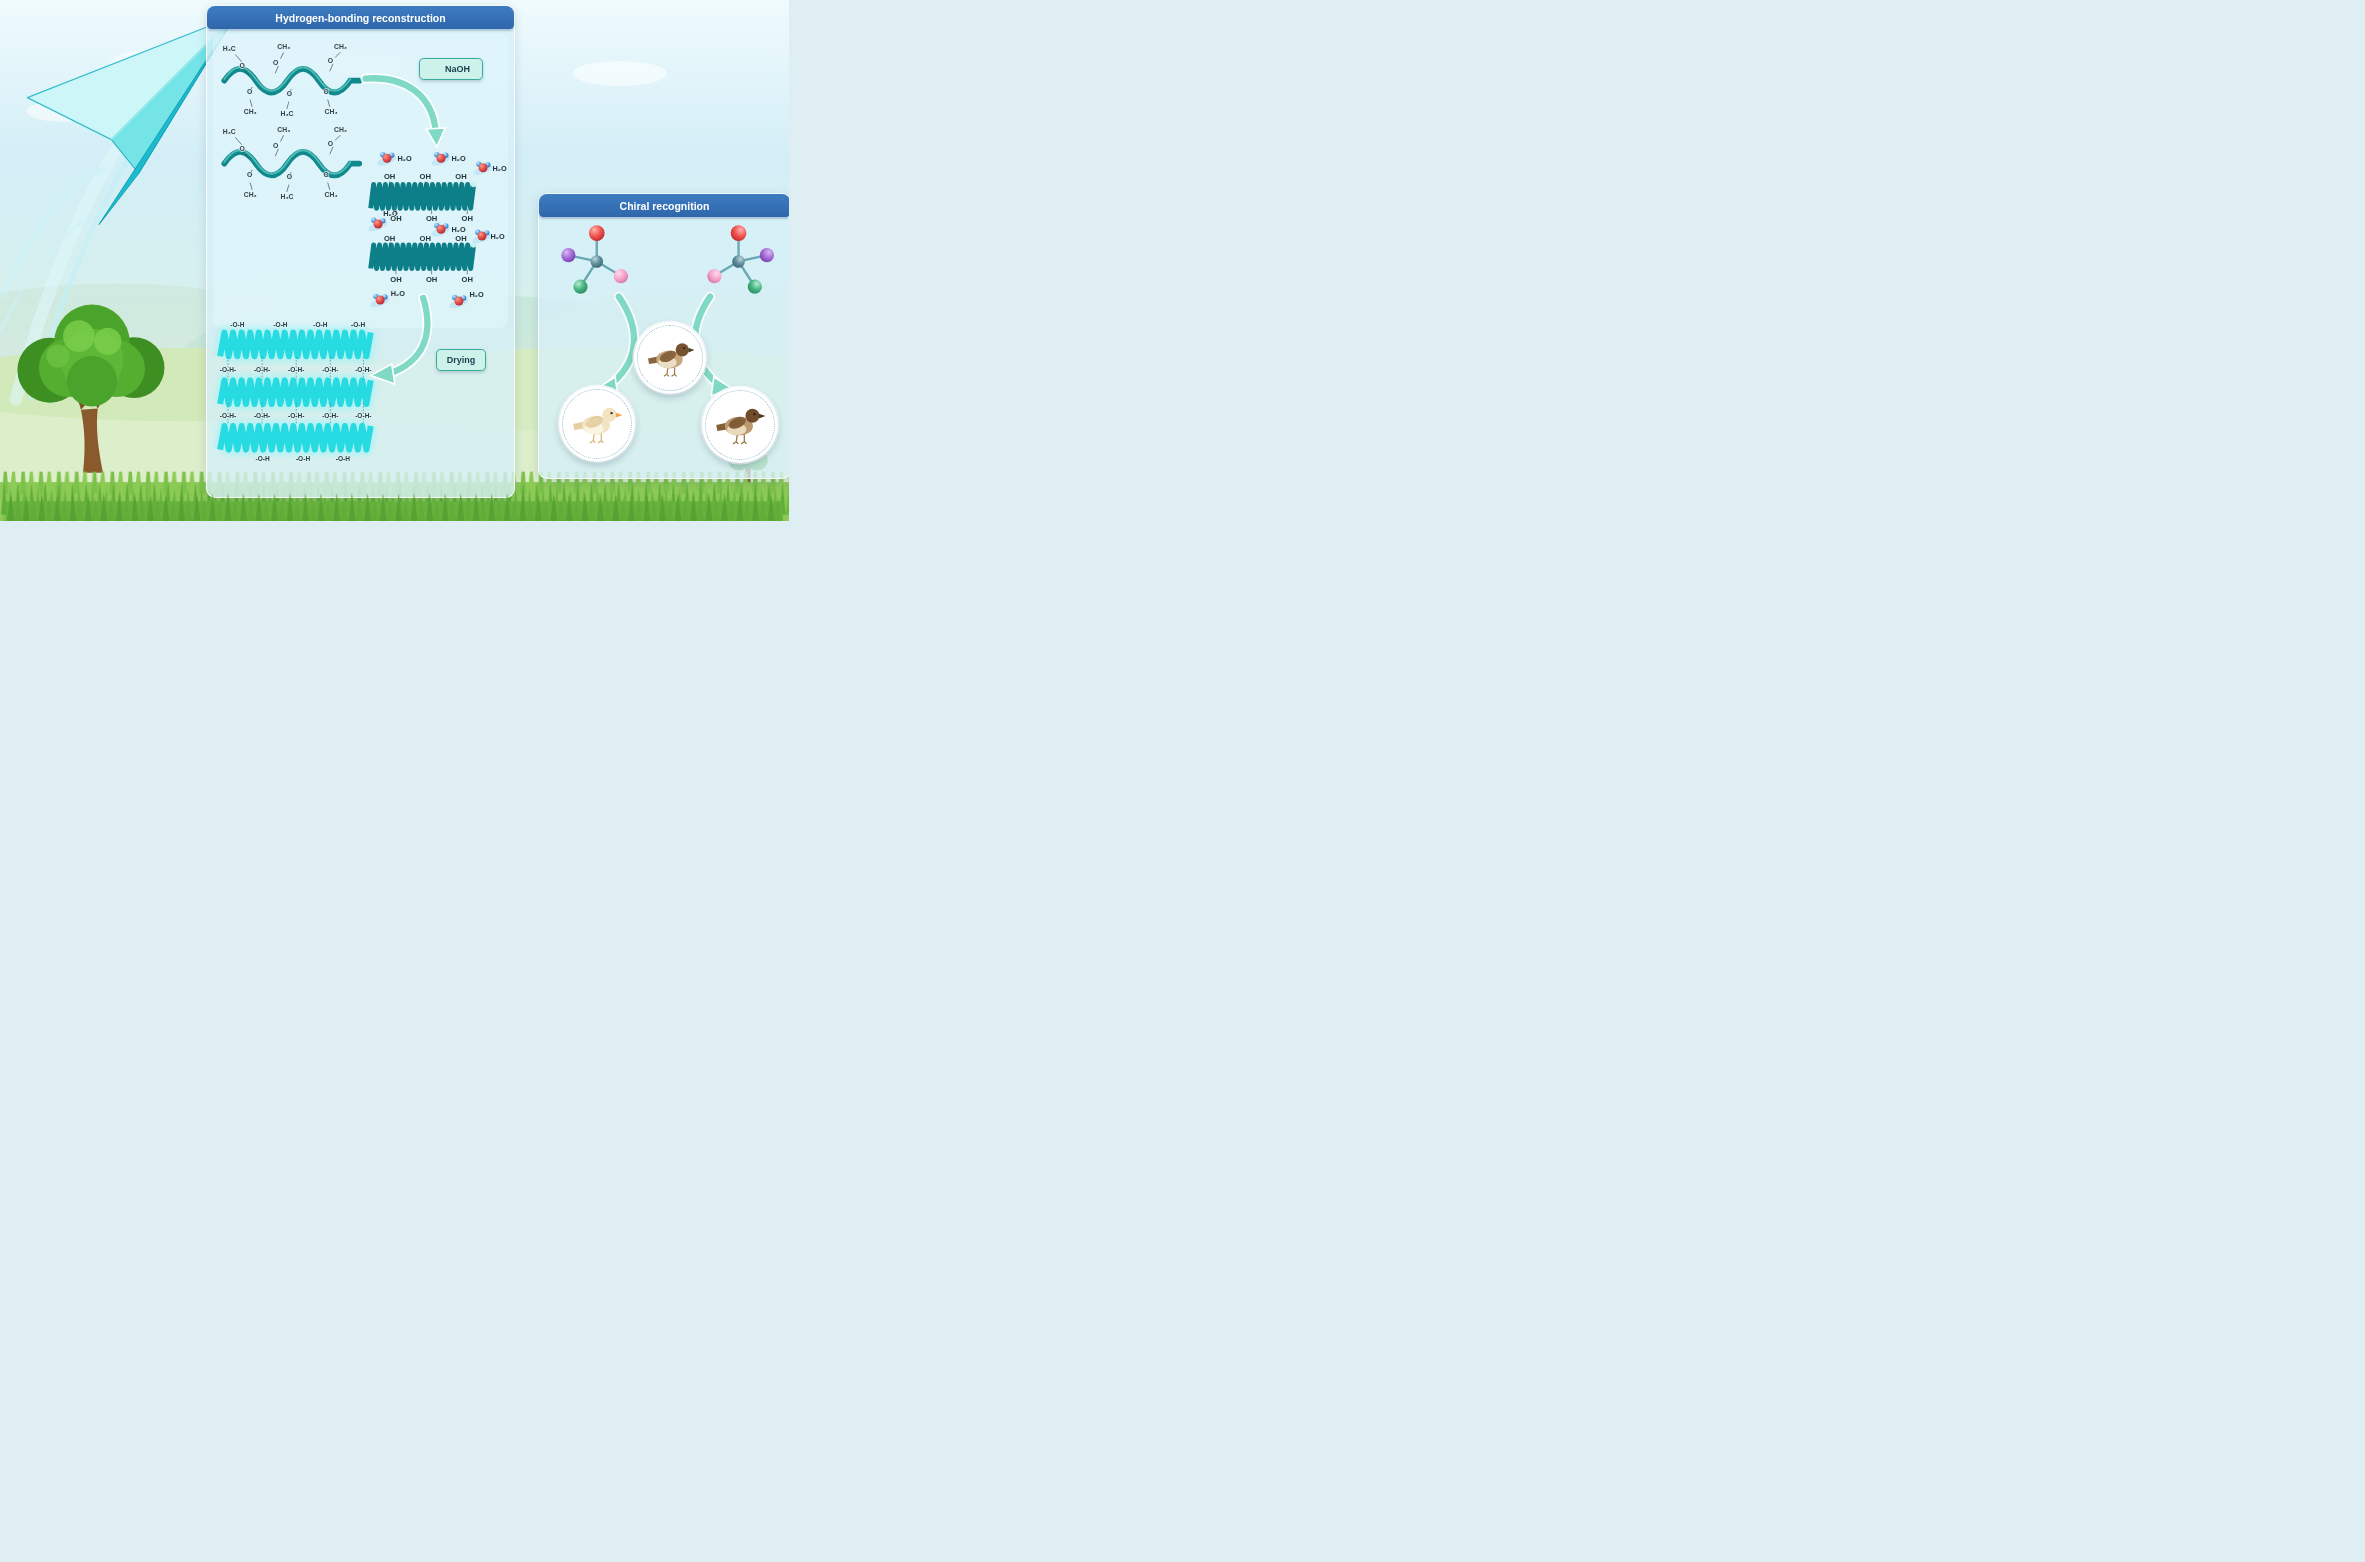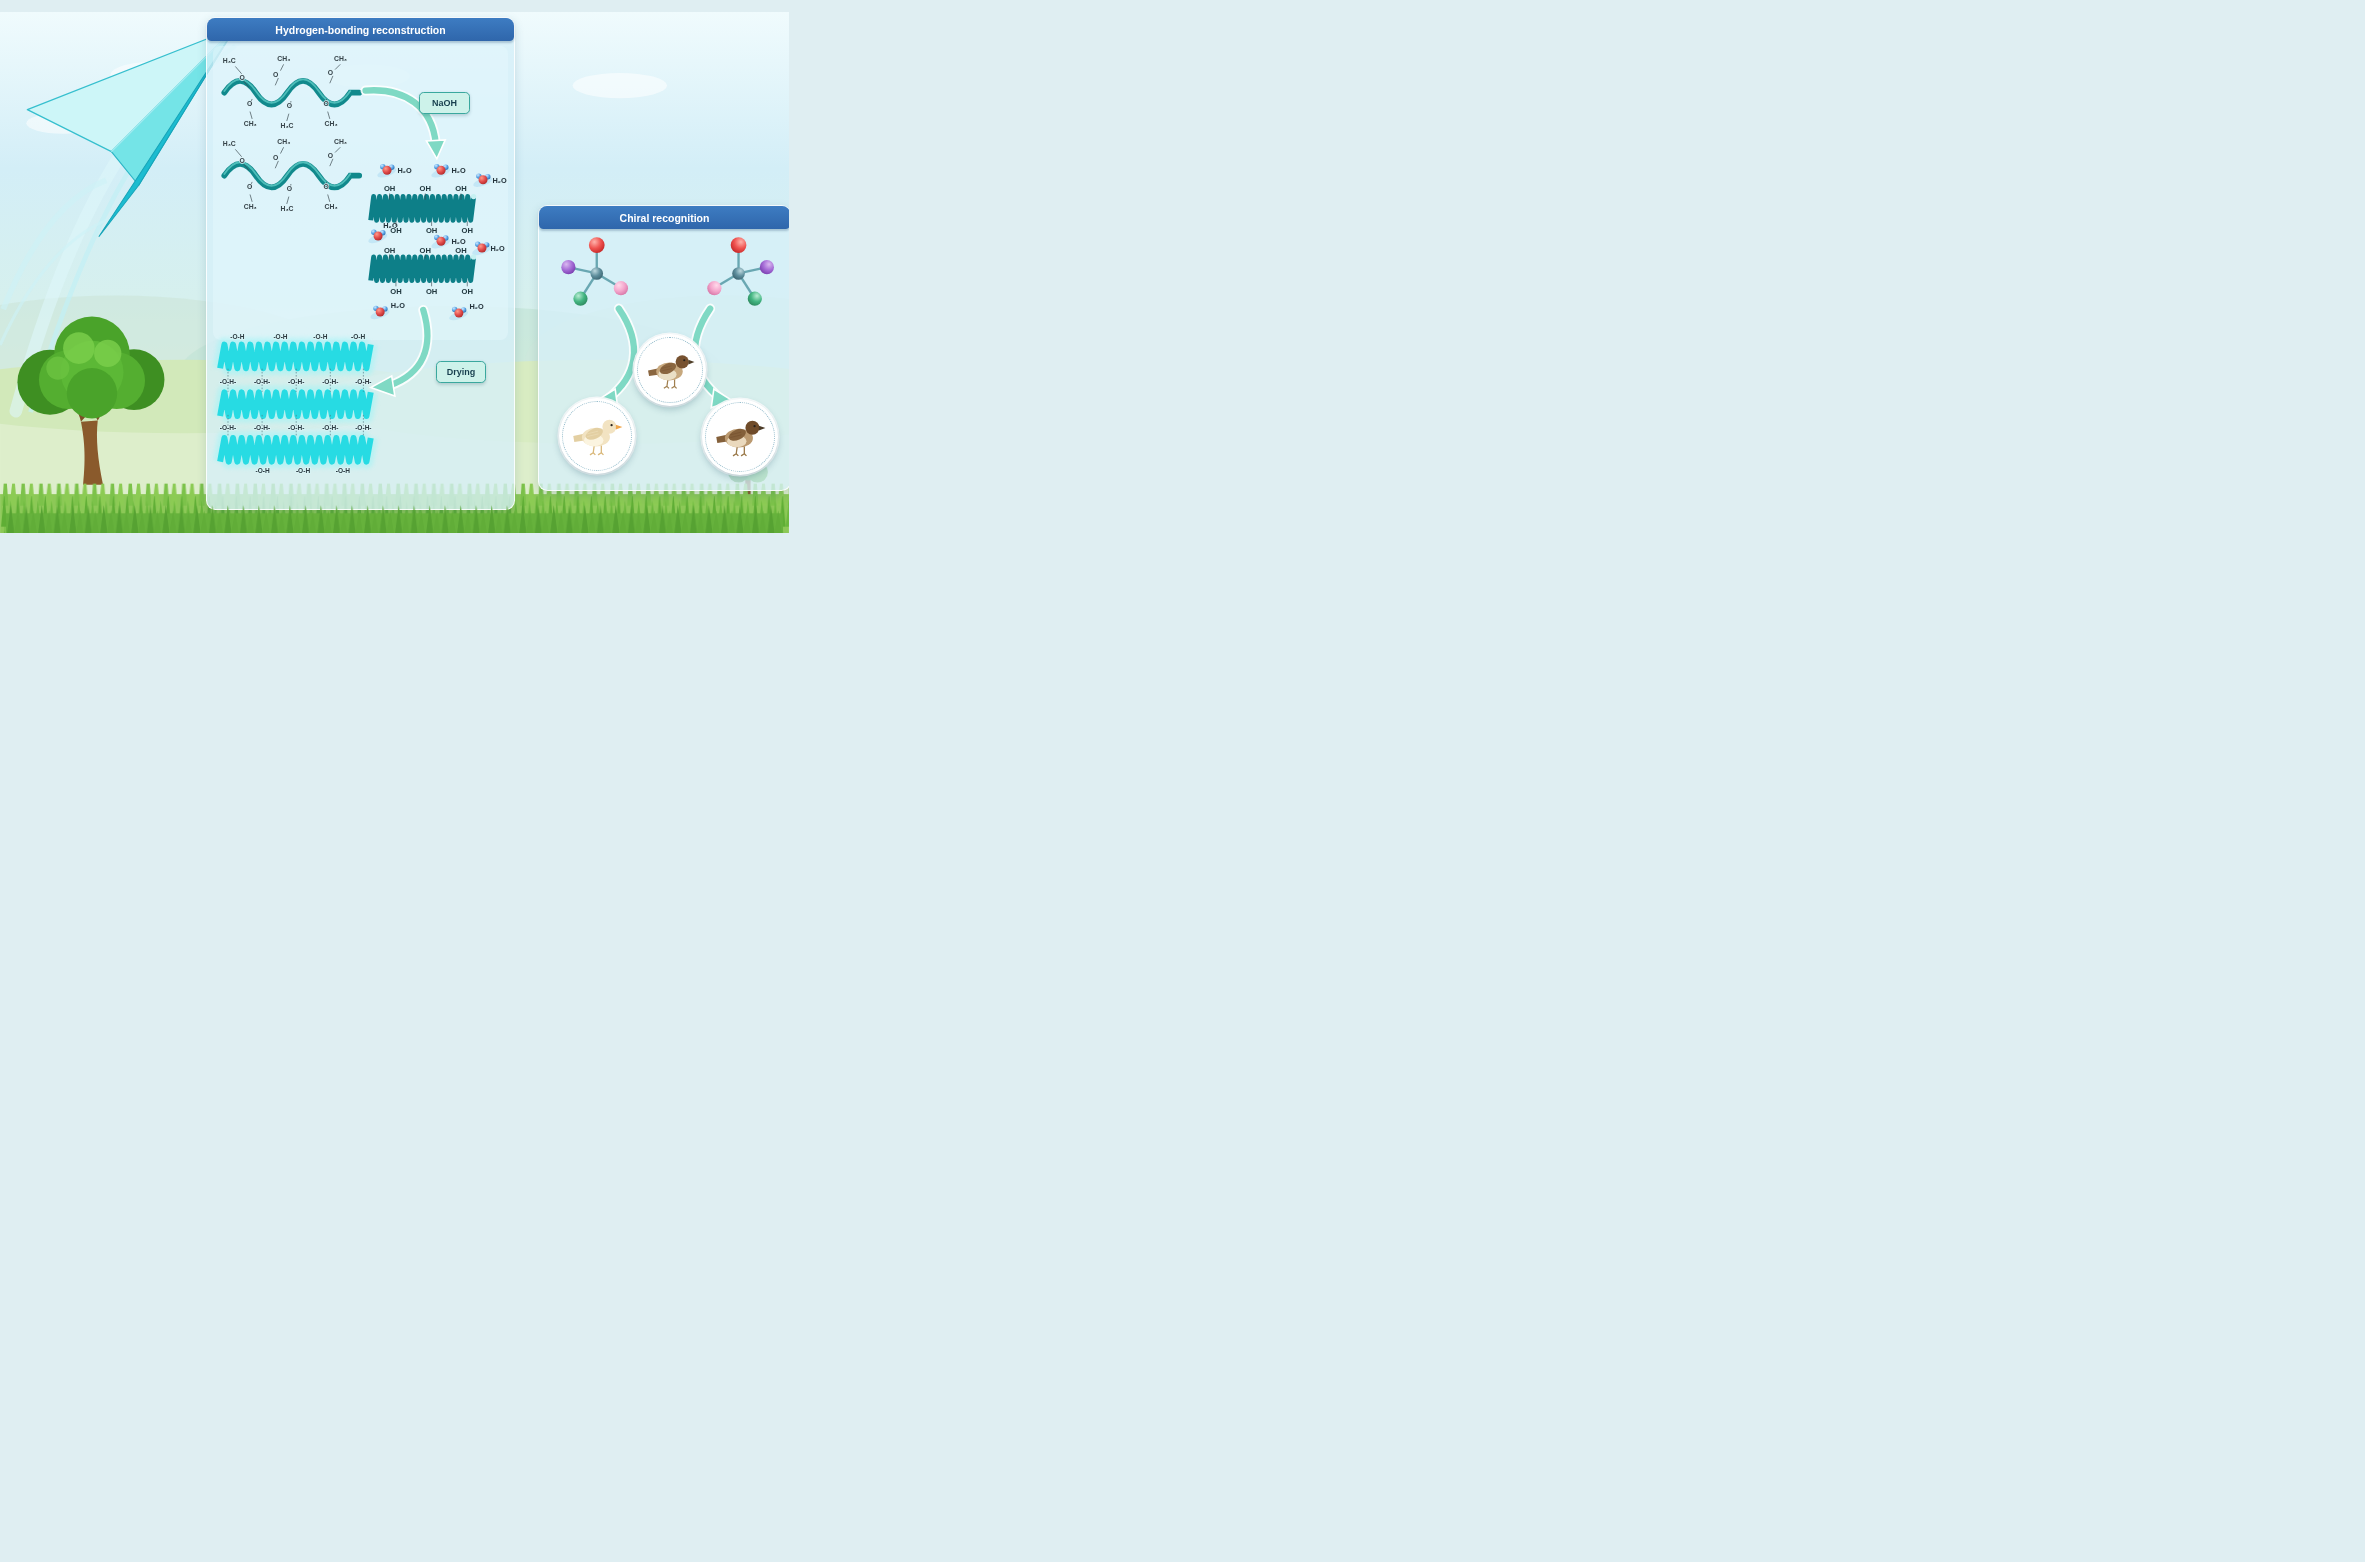--- a/index.html
+++ b/index.html
@@ -1,20 +1,19 @@
 <!DOCTYPE html>
 <html style="--header-blue: #3d7cc2; --header-blue-dark: #2f66ab; --panel-bg: #d6f0f8; --badge-bg: #cdf2ea; --badge-border: #3aa89e; --arrow-mint: #7fd9c4; --teal-chain: #11898c; --coil-dark: #0d7f88; --glow-cyan: #27dbe3; --water-o: #e14b4b; --water-h: #5aa7e8; --ball-red: #ef5350; --ball-purple: #a56cd6; --ball-pink: #f4a6cc; --ball-green: #43b581; --ball-center: #5e8e9c; --dolphin-blue: #1e5d9c; --grass-green: #6fb93e;font-size:8.4px"><head>
 <meta charset="utf-8">
 <style>
   html,body{margin:0;padding:0;background:#dfeef2;}
   .stage{
     position:relative;width:789px;height:521px;overflow:hidden;
     font-family:"Liberation Sans","DejaVu Sans",sans-serif;
     background:linear-gradient(180deg,#f0fbfd 0%,#d3eef7 30%,#d6f0ee 55%,#e4f4e2 75%,#eef7e0 100%);
-    margin-top:12px;
   }
   svg{display:block;}
   svg text{font-family:"Liberation Sans","DejaVu Sans",sans-serif;}
 
   .bg-art{position:absolute;left:0;top:0;}
   .front-grass{position:absolute;left:0;bottom:0;}
 
   .panel{
     position:absolute;border-radius:9.5px;
     background:rgba(214,240,248,.78);
@@ -329,21 +328,21 @@
         <text class="netlbl" x="105" y="784">-O-H-</text>
         <text class="netlbl" x="170" y="784">-O-H-</text>
         <text class="netlbl" x="235" y="784">-O-H-</text>
         <text class="netlbl" x="298" y="784">-O-H-</text>
         <text class="netlbl" x="106" y="866">-O-H</text>
         <text class="netlbl" x="183" y="866">-O-H</text>
         <text class="netlbl" x="259" y="866">-O-H</text>
       </g>
     </svg>
 
-    <div class="badge" style="left:212px;top:74px;width:49px;height:20px;">NaOH</div>
+    <div class="badge" style="left:212px;top:52px;width:49px;height:20px;padding-left:13px;">NaOH</div>
     <div class="badge" style="left:229px;top:343px;width:48px;height:20px;">Drying</div>
   </div>
 
 
   <div class="panel" style="left:538px;top:193px;width:251px;height:284px;">
     <div class="panel-header">Chiral recognition</div>
 
     <svg class="p3-art" viewBox="0 0 478 540">
       <defs>
         <radialGradient id="gRed" cx="35%" cy="30%" r="75%">

